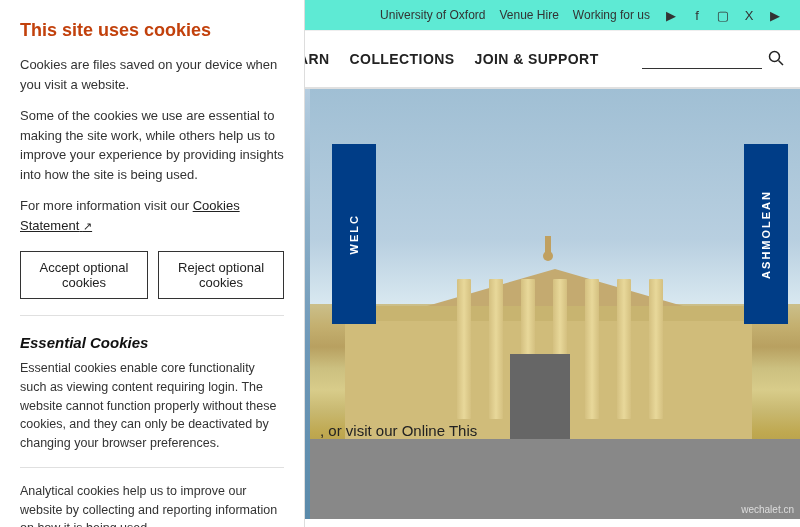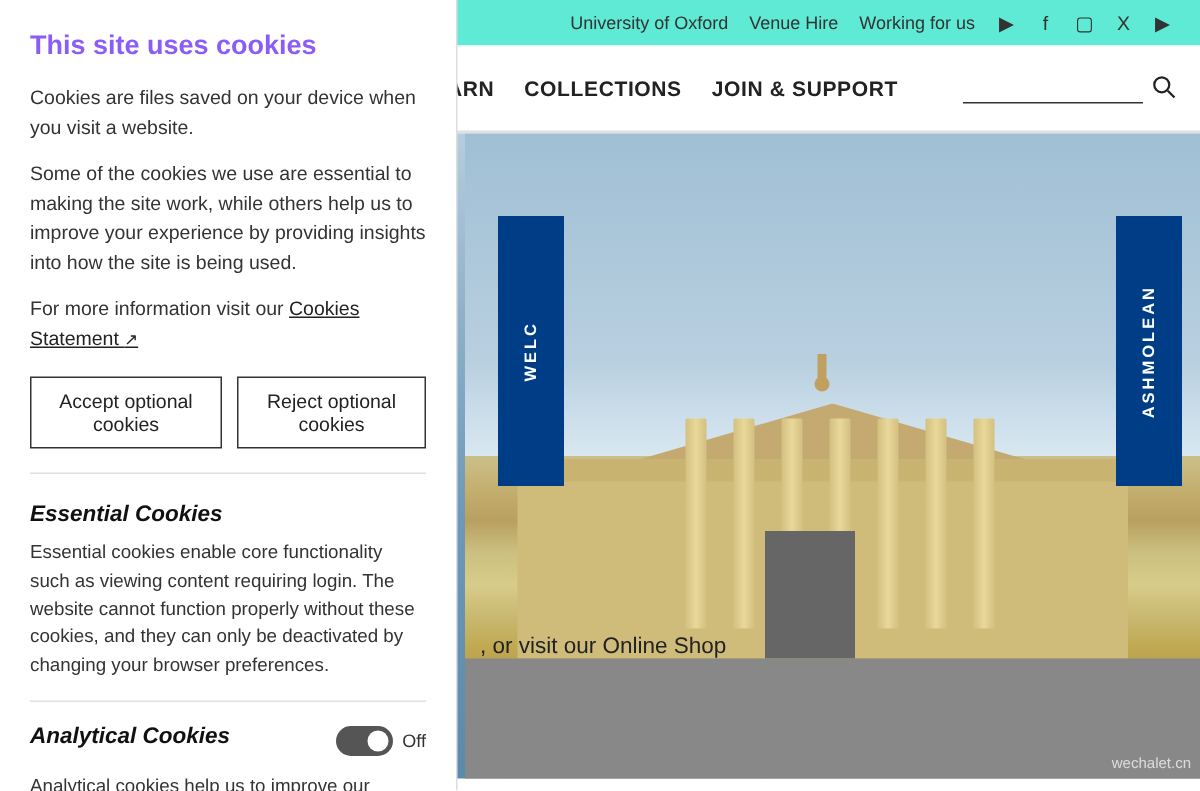--- a/index.html
+++ b/index.html
@@ -120,21 +120,21 @@
       background: #fff;
       border-right: 1px solid #ddd;
       padding: 20px;
       overflow-y: auto;
       z-index: 100;
     }
     .cookie-title {
       font-size: 18px;
       font-weight: bold;
       margin-bottom: 14px;
-      color: #8b5cf6;
+      color: #c2410c;
     }
     .cookie-text {
       font-size: 13px;
       color: #333;
       margin-bottom: 12px;
       line-height: 1.5;
     }
     .cookie-link {
       color: #222;
       text-decoration: underline;
@@ -291,21 +291,21 @@
 
   <div class="banner-blue-left">
     <span class="banner-text">WELC</span>
   </div>
 
   <div class="banner-blue-right">
     <span class="banner-text">ASHMOLEAN</span>
   </div>
 
   <div class="welcome-text">
-    <span>, or visit our Online Shop</span>
+    <span>, or visit our Online This</span>
   </div>
 
 
   <div class="watermark">wechalet.cn</div>
 </div>
 
 <div class="cookie-overlay">
   <div class="cookie-title">This site uses cookies</div>
 
   <p class="cookie-text">Cookies are files saved on your device when you visit a website.</p>
@@ -324,24 +324,15 @@
     <button class="btn-reject">Reject optional cookies</button>
   </div>
 
   <hr class="divider">
 
   <div class="cookie-section-title">Essential Cookies</div>
   <p class="cookie-section-text">Essential cookies enable core functionality such as viewing content requiring login. The website cannot function properly without these cookies, and they can only be deactivated by changing your browser preferences.</p>
 
   <hr class="divider">
 
-  <div class="toggle-row">
-    <div class="cookie-section-title" style="margin-top:0;">Analytical Cookies</div>
-    <div class="toggle-switch">
-      <div class="toggle-track">
-        <div class="toggle-thumb"></div>
-      </div>
-      <span class="toggle-label">Off</span>
-    </div>
-  </div>
   <p class="cookie-section-text">Analytical cookies help us to improve our website by collecting and reporting information on how it is being used.</p>
 
 </div>
 
 </body></html>

